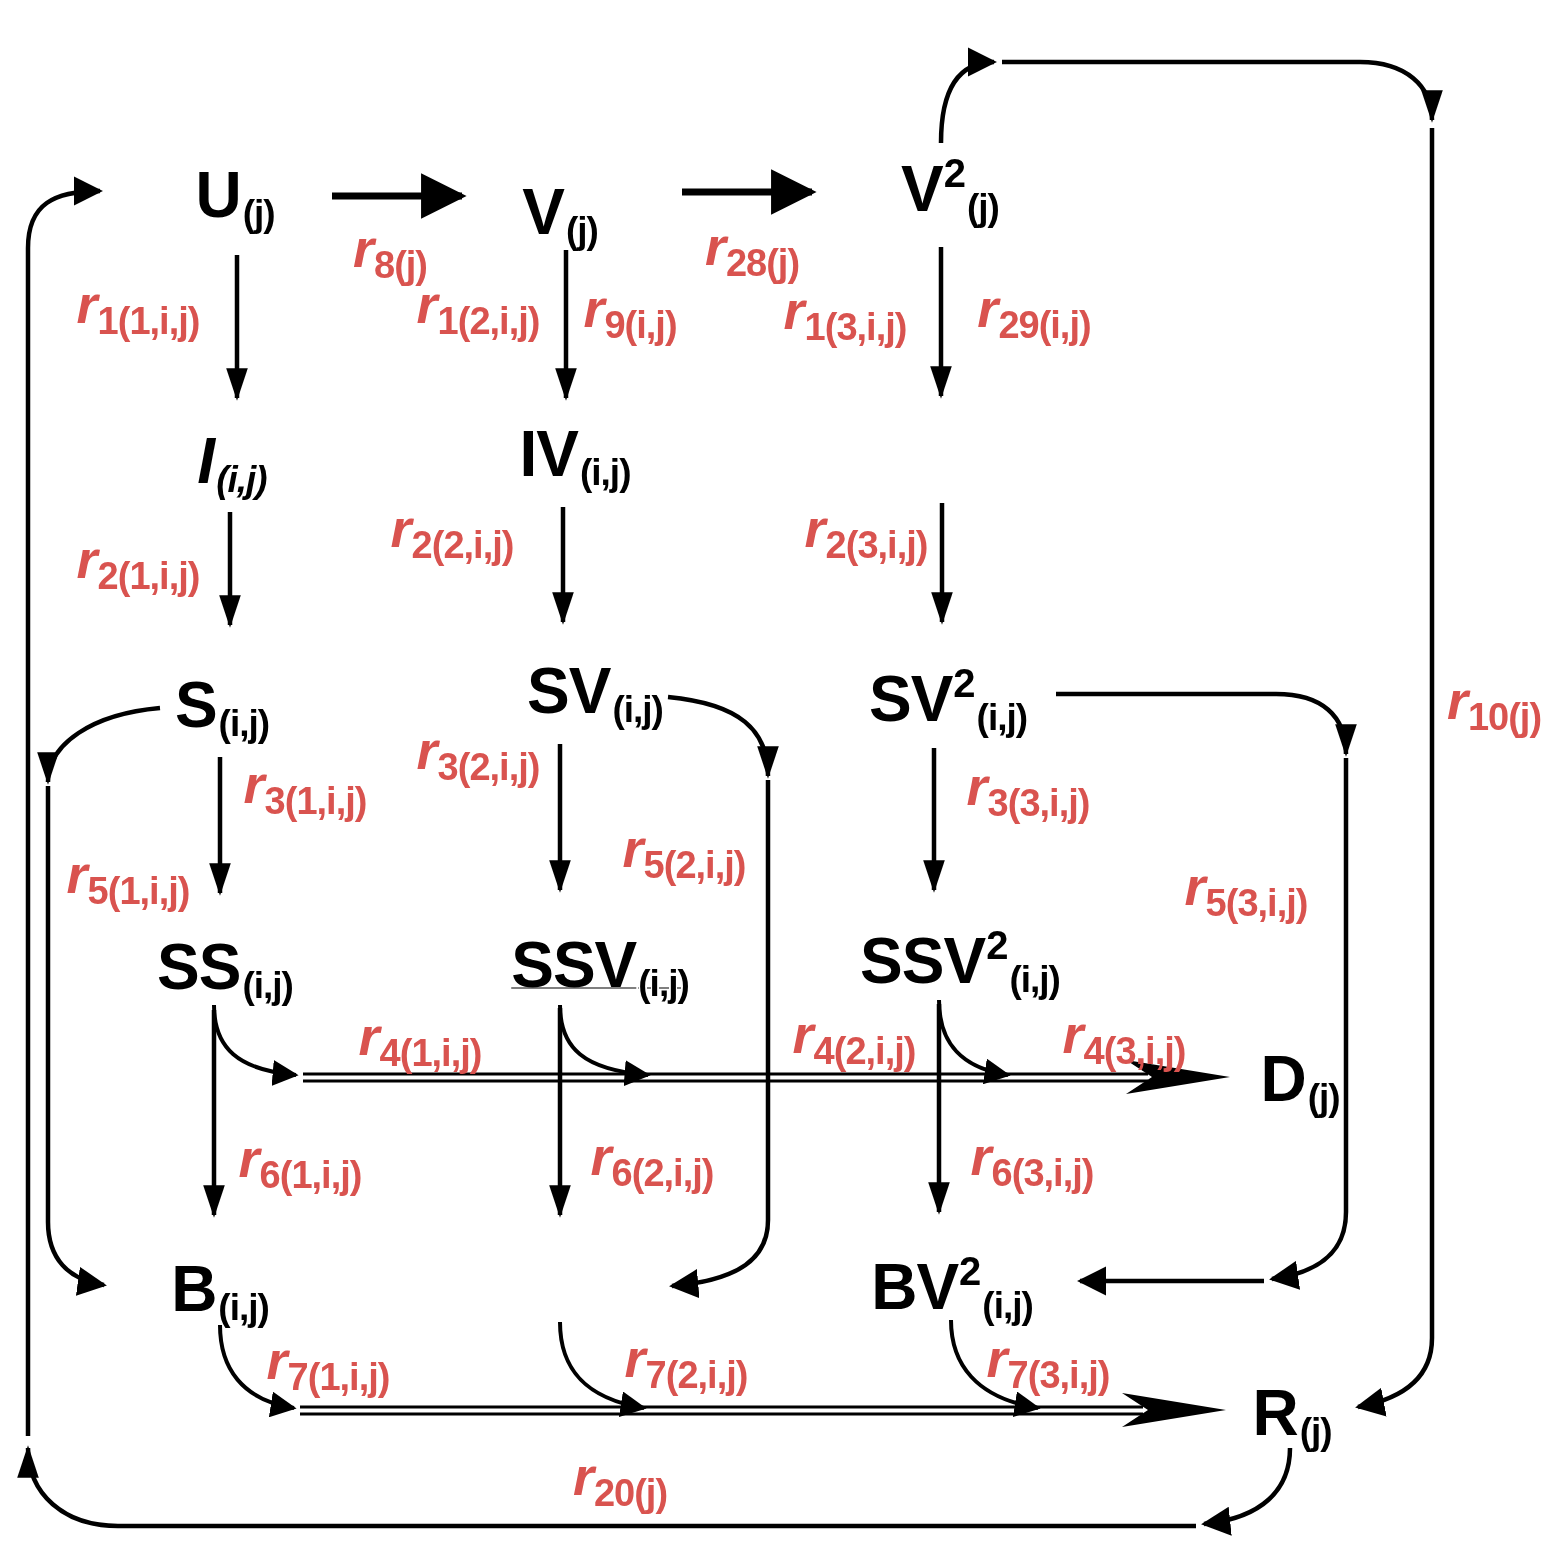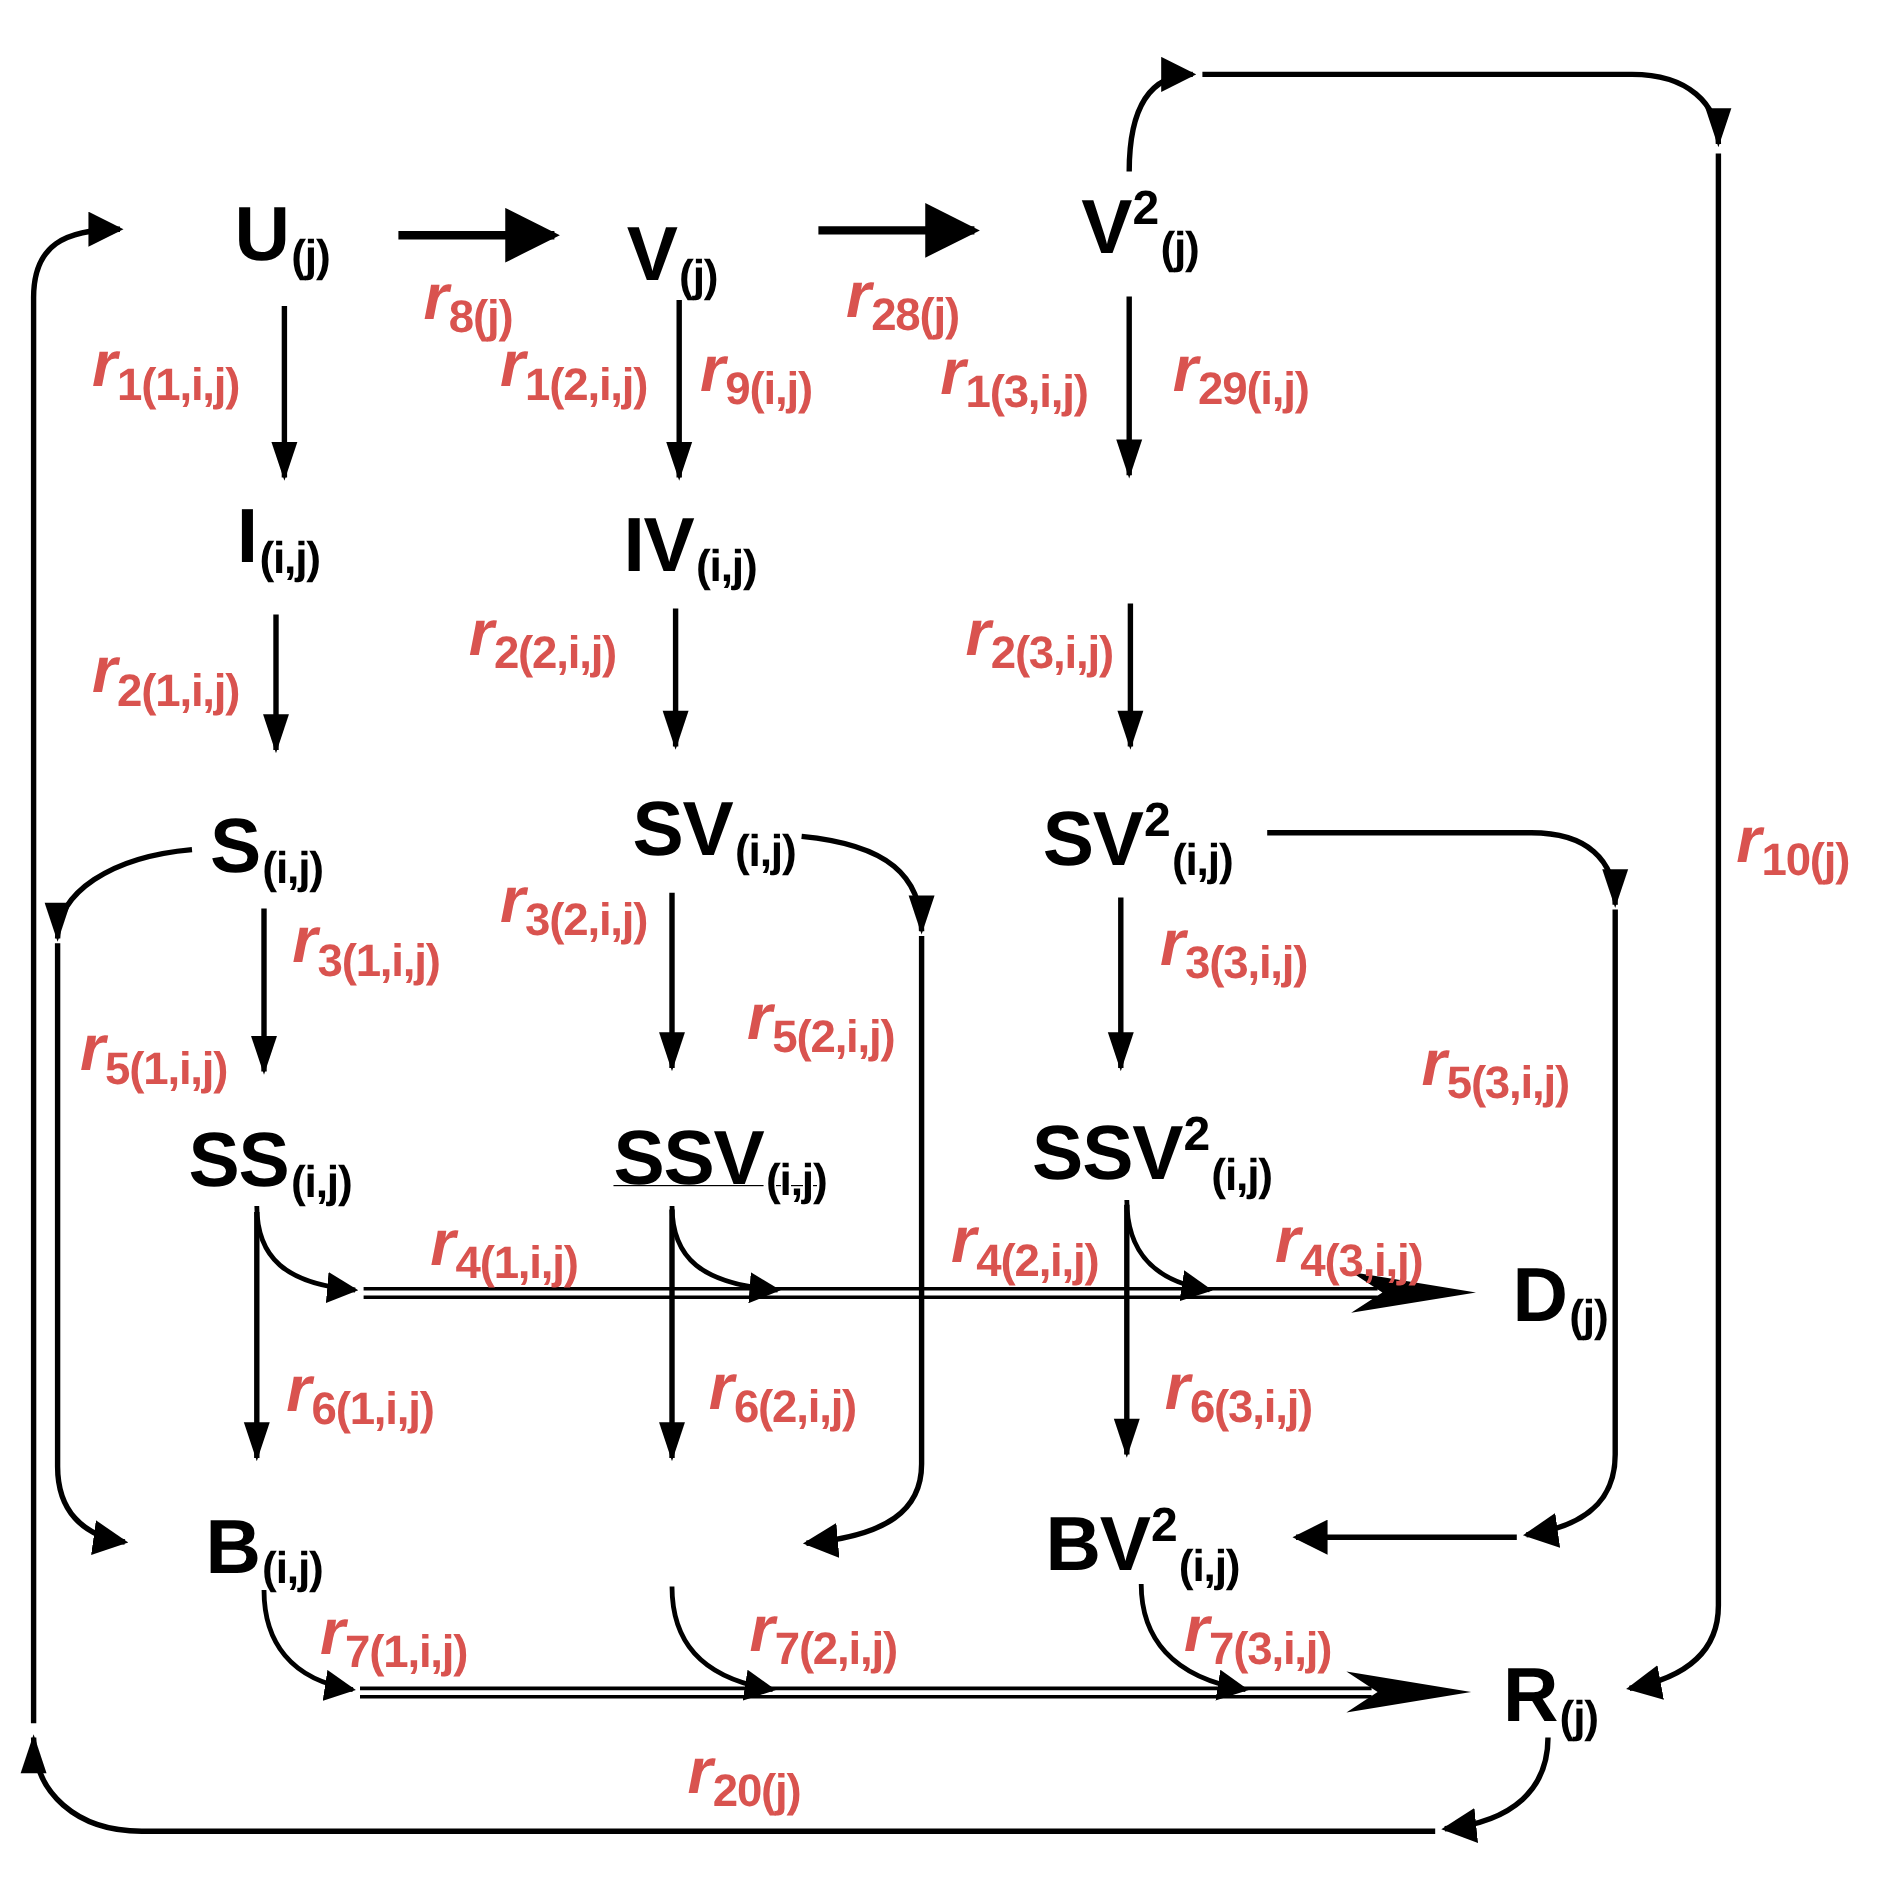--- a/index.html
+++ b/index.html
@@ -18,21 +18,21 @@
   .node .sb{font-size:37px;vertical-align:-9px;margin-left:2px;letter-spacing:-1px;}
 
   
   .rate{position:absolute;transform:translate(-50%,-50%);
         color:var(--rate-red,#D9534F);white-space:nowrap;z-index:2;}
   .rate .sym{font-style:italic;font-weight:bold;font-size:54px;}
   .rate .sub{font-weight:bold;font-size:38px;vertical-align:-11px;letter-spacing:-1px;}
 
   
   #n-U{left:235px;top:196px;}   #n-V{left:560px;top:193px;margin-top:20px;}   #n-V2{left:950px;top:190px;}
-  #n-I{left:232px;top:448px;}   #n-IV{left:575px;top:455px;}  #n-IV2{left:962px;top:452px;}
+  #n-I{left:232px;top:462px;font-style:italic;}   #n-IV{left:575px;top:455px;}  #n-IV2{left:962px;top:452px;}
   #n-S{left:222px;top:706px;}   #n-SV{left:595px;top:692px;}  #n-SV2{left:948px;top:700px;}
   #n-SS{left:225px;top:968px;}  #n-SSV{left:600px;top:966px;text-decoration:underline;} #n-SSV2{left:960px;top:962px;}
   #n-D{left:1300px;top:1080px;} #n-B{left:220px;top:1290px;}  #n-BV{left:560px;top:1292px;}
   #n-BV2{left:952px;top:1288px;}#n-R{left:1292px;top:1414px;}
 
   
   #l-r8{left:390px;top:252px;}    #l-r28{left:752px;top:250px;}
   #l-r1-1{left:138px;top:308px;}  #l-r1-2{left:478px;top:308px;} #l-r9{left:630px;top:312px;}
   #l-r1-3{left:845px;top:314px;}  #l-r29{left:1034px;top:312px;}
   #l-r2-1{left:138px;top:534px;margin-top:29px;}  #l-r2-2{left:452px;top:532px;} #l-r2-3{left:866px;top:532px;}

